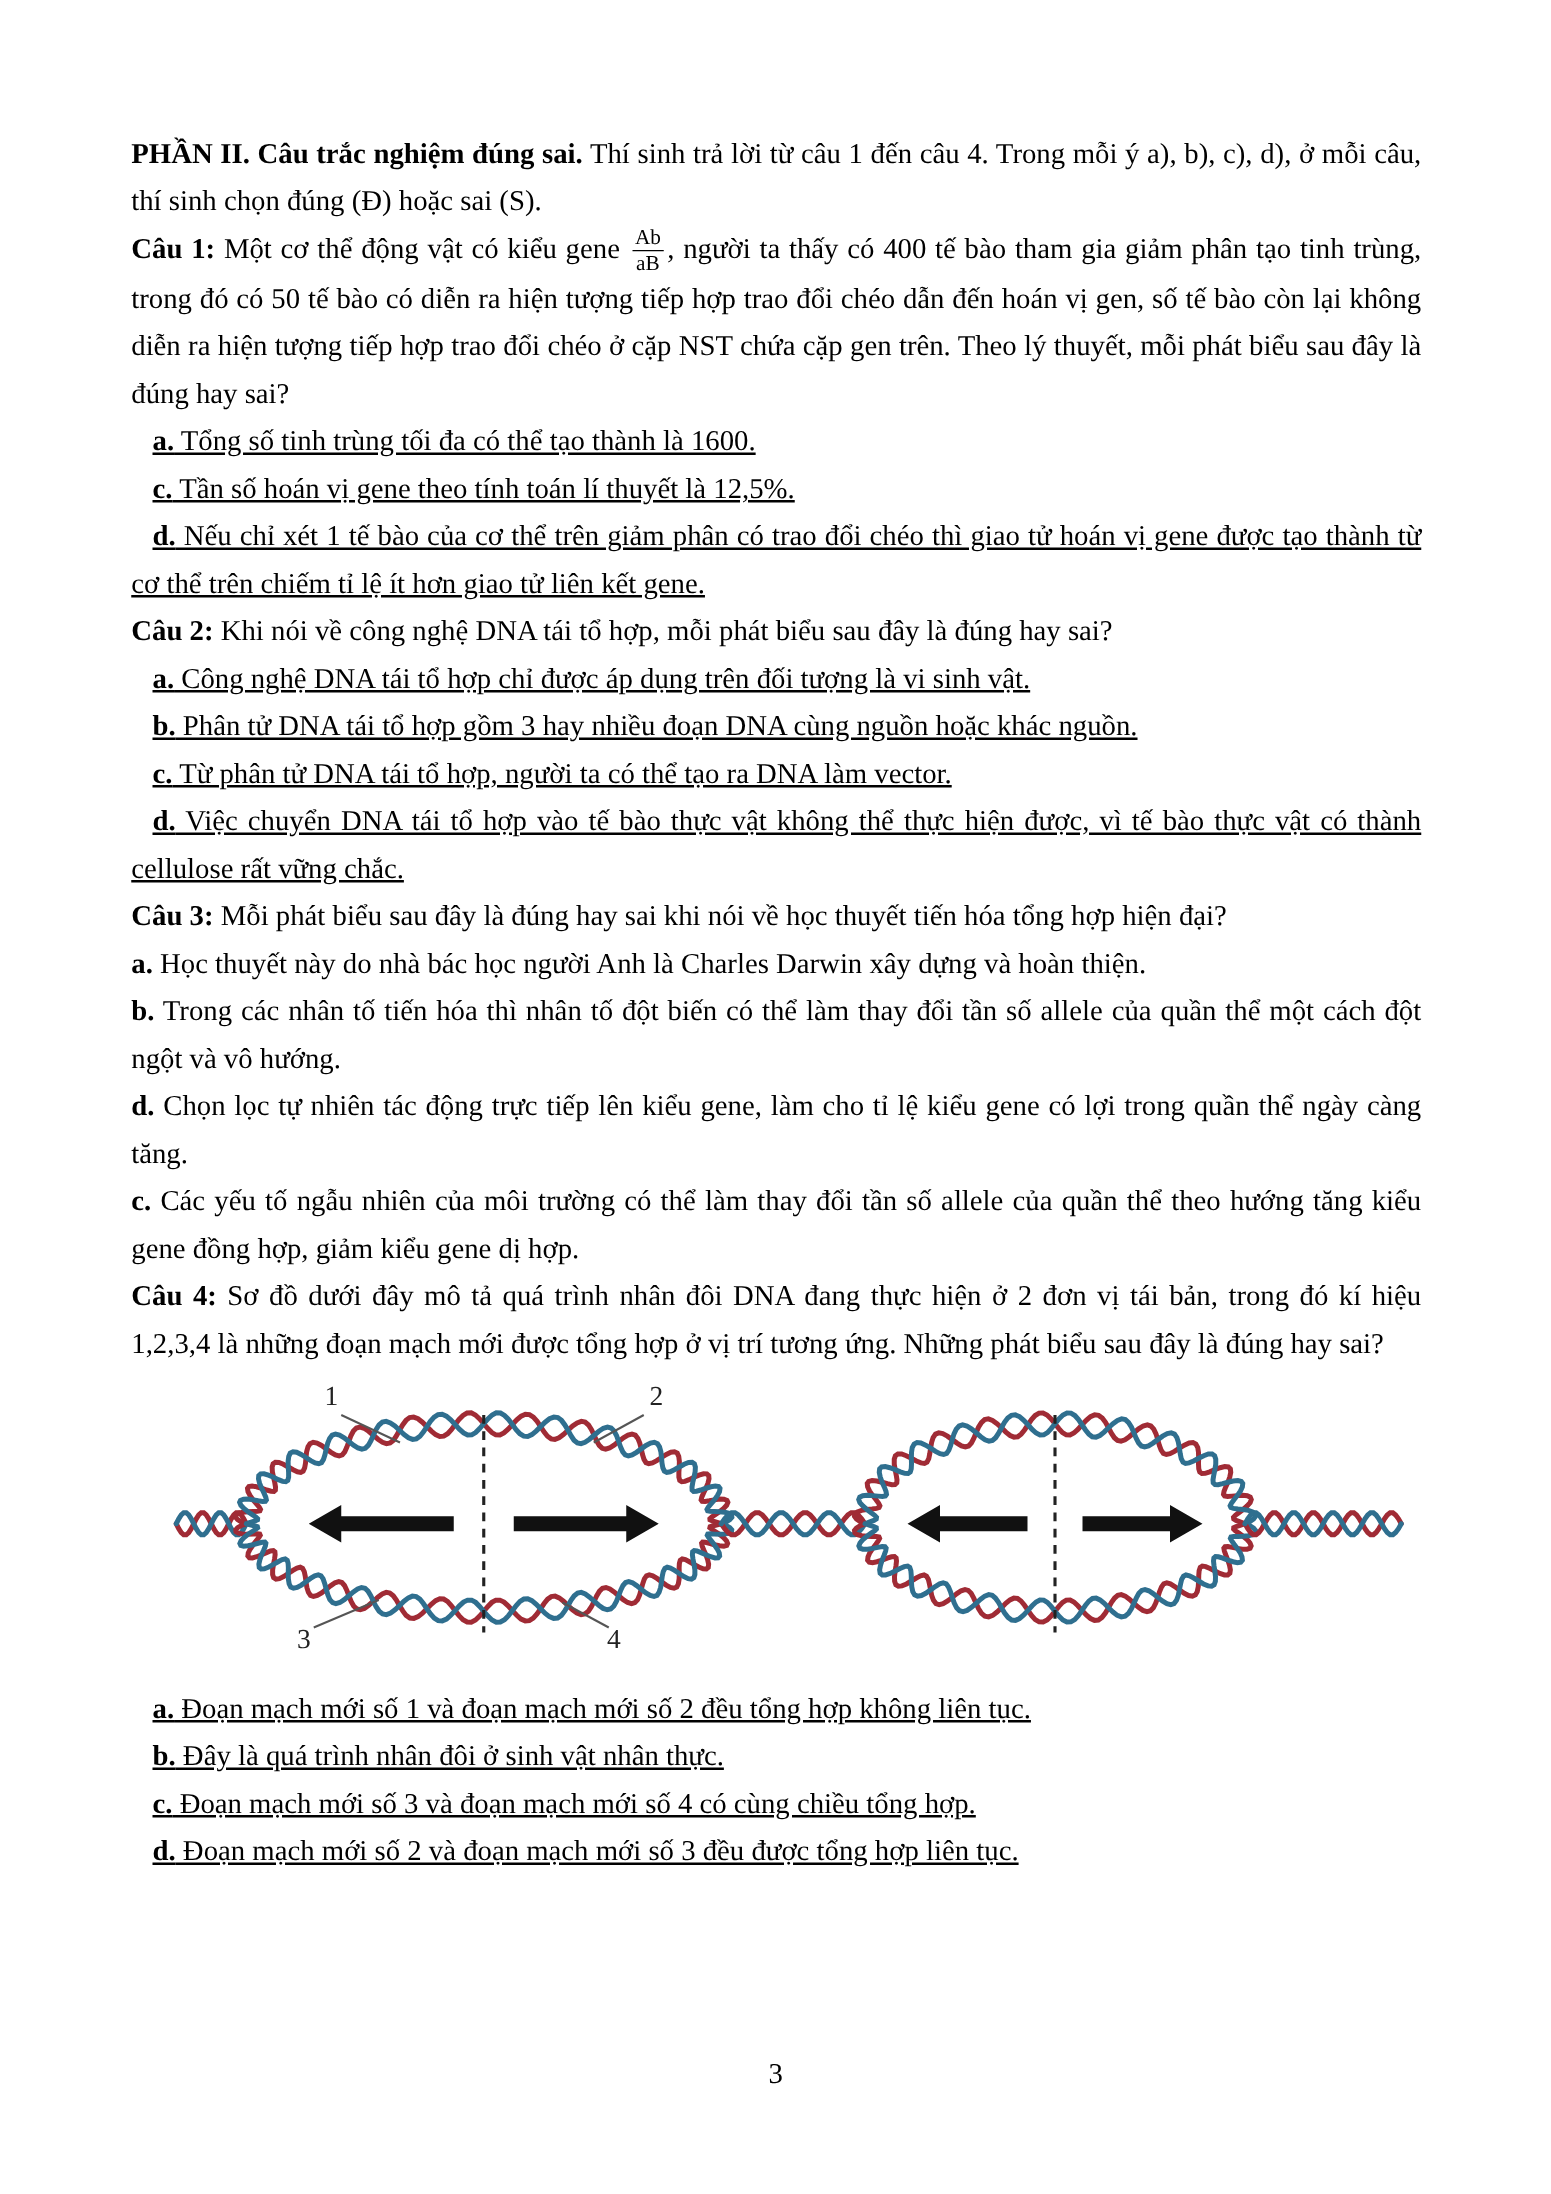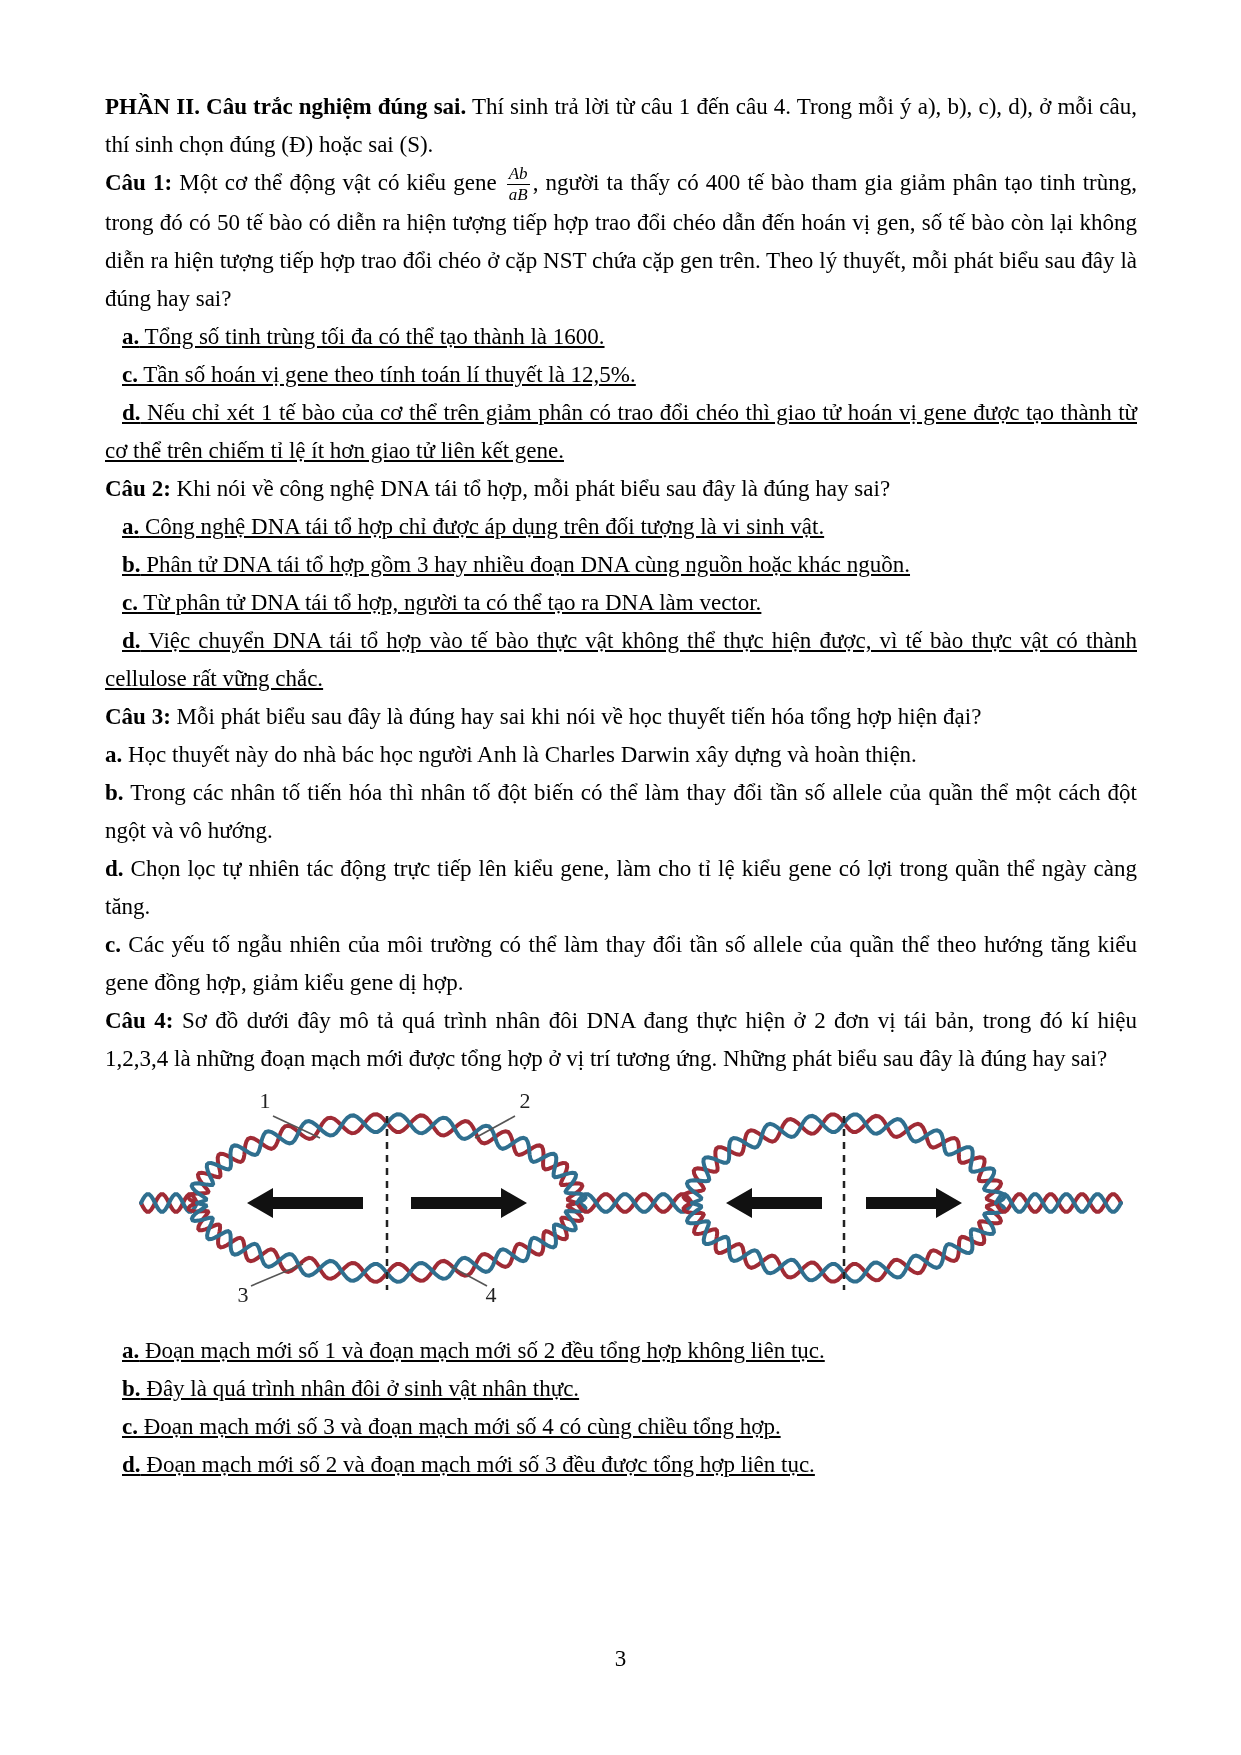--- a/index.html
+++ b/index.html
@@ -3,29 +3,29 @@
 <meta charset="utf-8">
 <style>
   html,body{margin:0;padding:0;}
   body{
     width:1241px;height:1755px;
     background:#ffffff;color:#000;
     font-family:"Liberation Serif", serif;
     position:relative;overflow:hidden;
   }
   .content{
-    position:absolute;left:105px;top:88px;width:1032px;
+    position:absolute;left:105px;top:104px;width:1032px;
     font-size:23px;line-height:38px;text-align:justify;
   }
   p.para{margin:0;padding:0;}
   p.para.indent{text-indent:17px;text-decoration:underline;}
   b{font-weight:bold;}
   .frac{
     display:inline-block;vertical-align:middle;text-align:center;
-    font-style:italic;line-height:1.05;margin:0 3px;font-weight:normal;
+    line-height:1.05;margin:0 3px;font-weight:normal;
   }
   .ftop{display:block;font-size:17px;border-bottom:1.5px solid #000;padding:0 2px 1px;}
   .fbot{display:block;font-size:17px;padding-top:1px;}
   .figure-wrap{margin:10px 0 14px 30px;width:992px;height:230px;text-indent:0;}
   .figure-wrap svg{display:block;}
   .footer{
     position:absolute;top:1646px;left:0;width:100%;
     text-align:center;font-size:23px;
   }
 </style>

